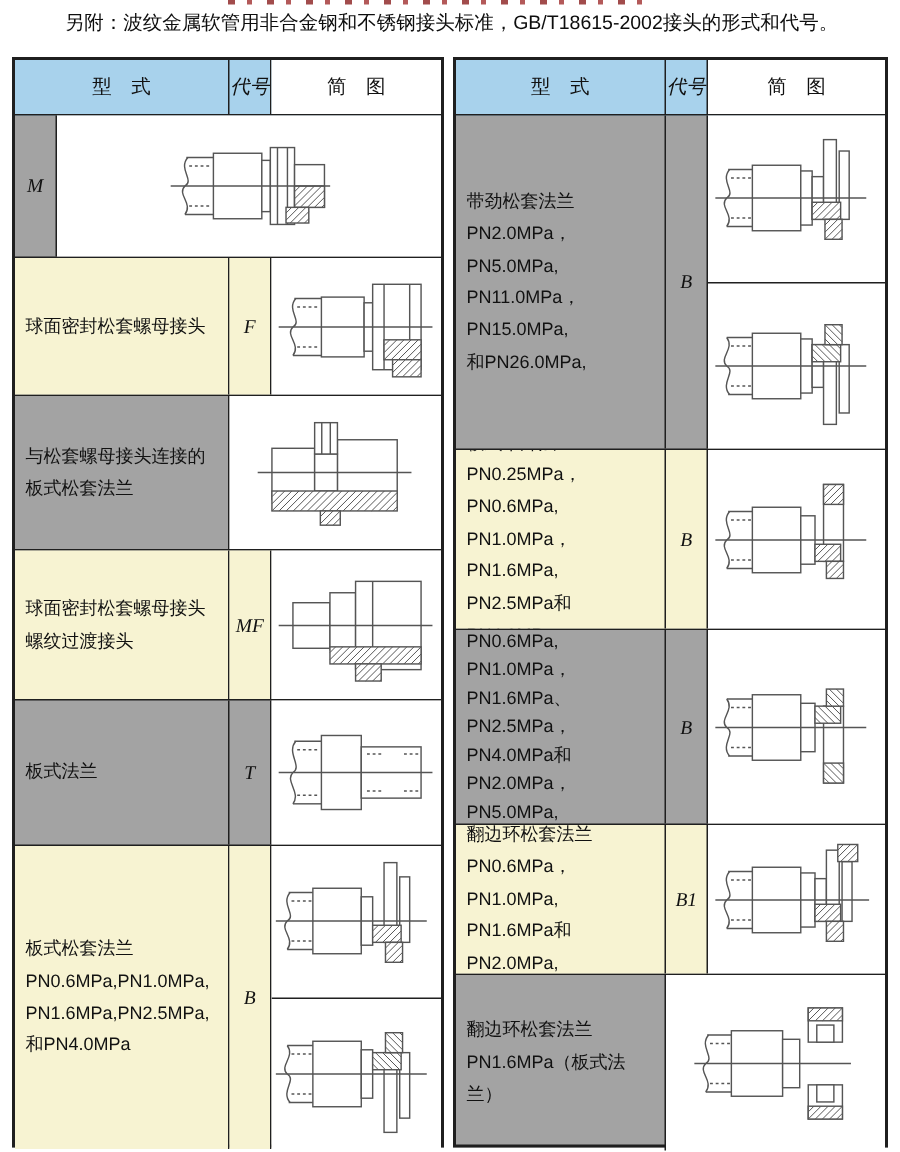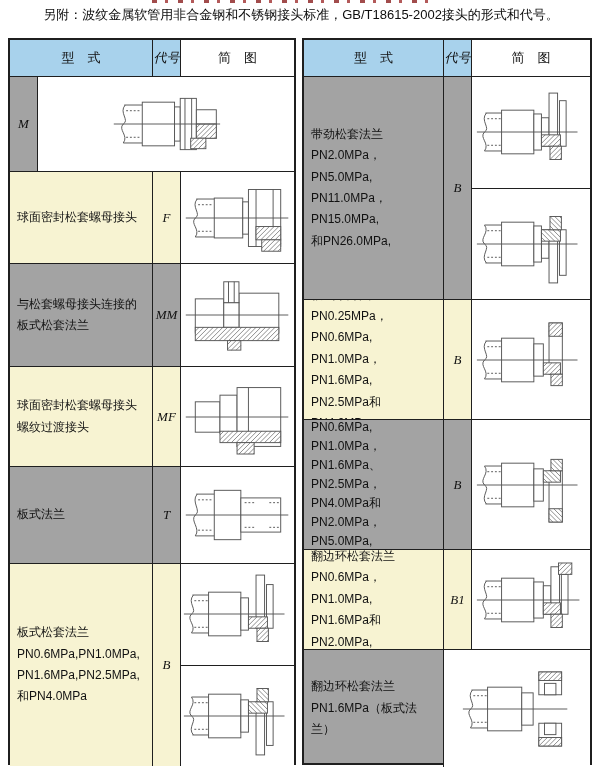--- a/index.html
+++ b/index.html
@@ -115,21 +115,20 @@
             <line x1="101" y1="78" x2="104" y2="75" stroke="#555555" stroke-width="0.7"></line>
             <line x1="4" y1="43" x2="112" y2="43" stroke="#555555" stroke-width="1"></line>
           </svg>
         </div>
       </div>
   </div>
 
   <div class="tr" style="height:103px">
     <div class="td td-type">与松套螺母接头连接的
 板式松套法兰</div>
-    <div class="td td-code">MM</div>
     <div class="td td-diag">
         <div class="diag-sub">
           <svg width="112" height="82" viewBox="0 0 118 86">
             <rect x="14" y="26" width="30" height="36" fill="#fff" stroke="#555555" stroke-width="1"></rect>
             <rect x="60" y="20" width="42" height="42" fill="#fff" stroke="#555555" stroke-width="1"></rect>
             <rect x="44" y="30" width="16" height="26" fill="#fff" stroke="#555555" stroke-width="1"></rect>
             <rect x="44" y="8" width="16" height="22" fill="#fff" stroke="#555555" stroke-width="1"></rect>
             <line x1="49" y1="8" x2="49" y2="30" stroke="#555555" stroke-width="1"></line>
             <line x1="55" y1="8" x2="55" y2="30" stroke="#555555" stroke-width="1"></line>
             <rect x="14" y="56" width="88" height="14" fill="#fff" stroke="#555555" stroke-width="1"></rect>

